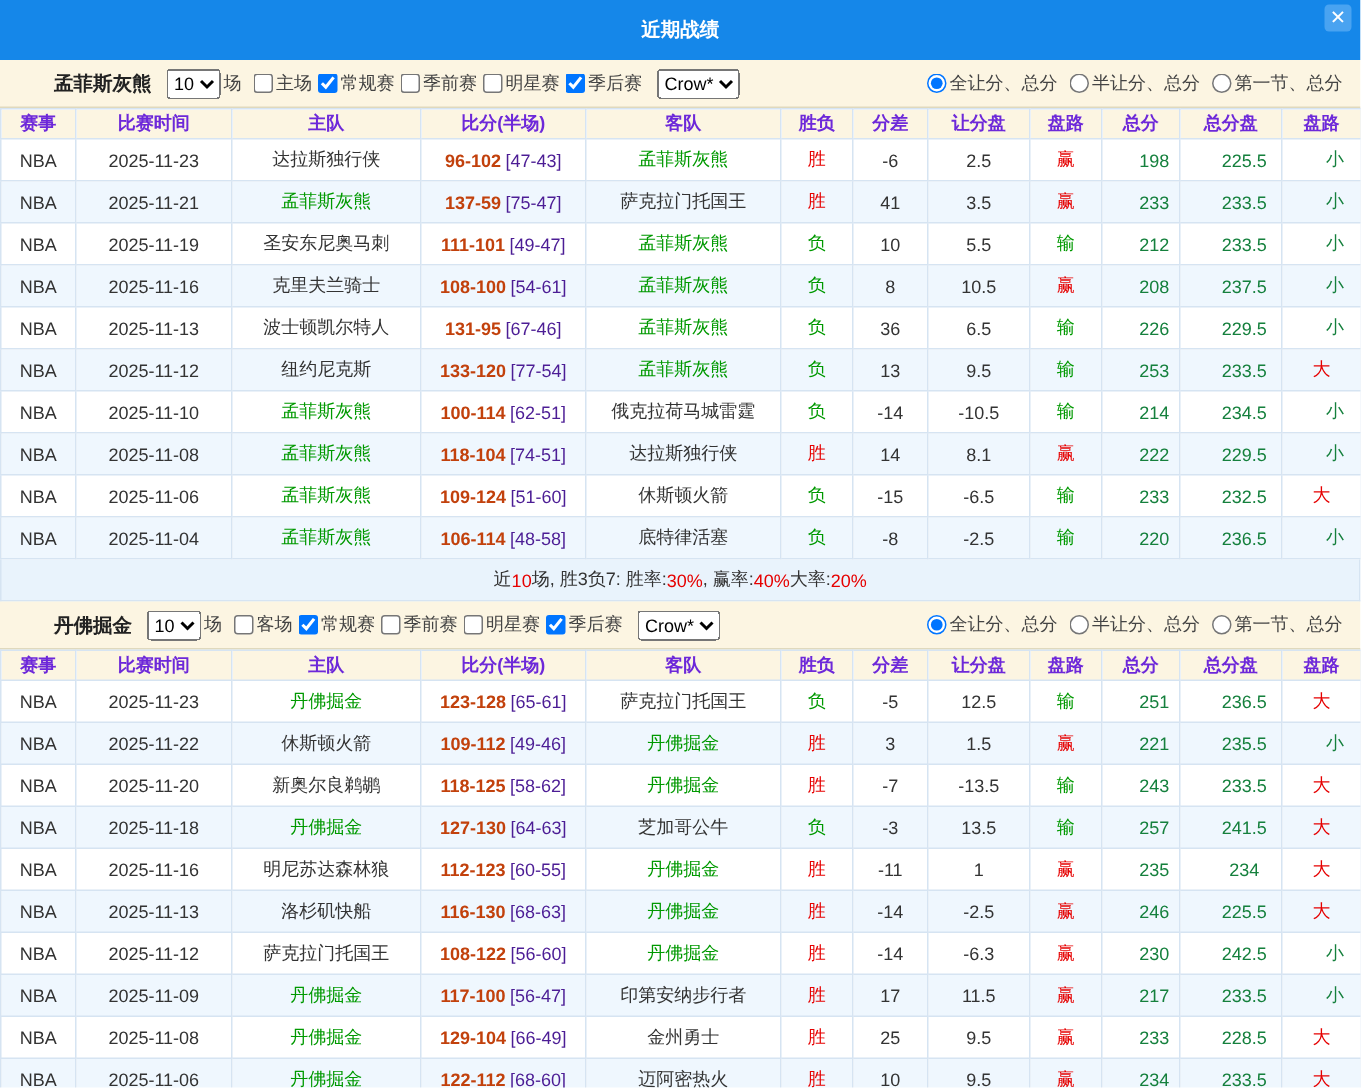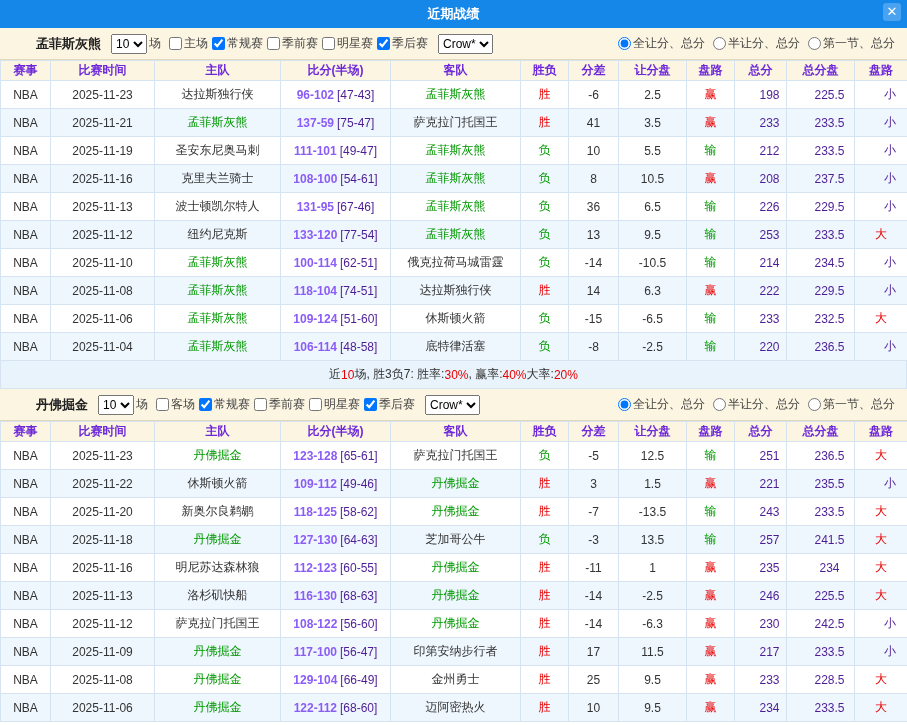--- a/index.html
+++ b/index.html
@@ -4,21 +4,21 @@
 <style>
   * { box-sizing: border-box; margin: 0; padding: 0; }
   html, body { width: 907px; height: 725px; overflow: hidden; }
   body {
     background: #fff;
     font-family: "Liberation Sans", "DejaVu Sans", sans-serif;
     font-size: 12px;
     color: #333;
   }
   .titlebar {
-    height: 28px; background: #1587e9; color: #fff;
+    height: 40px; background: #1587e9; color: #fff;
     display: flex; align-items: center; justify-content: center;
     position: relative; font-weight: bold; font-size: 13px;
   }
   .close-btn {
     position: absolute; right: 6px; top: 3px; width: 18px; height: 18px;
     line-height: 17px; text-align: center; background: #49a3f1; color: #fff;
     border-radius: 3px; cursor: pointer; font-size: 13px; font-weight: bold;
   }
   .filterbar {
     height: 32px; background: #fcf5e2; border-bottom: 1px solid #e0d9bd;
@@ -37,22 +37,22 @@
     color: #6d28d9; font-weight: bold; font-size: 12px; white-space: nowrap; overflow: hidden;
   }
   td {
     height: 28px; text-align: center; border: 1px solid #d6e4f2;
     color: #333; white-space: nowrap; overflow: hidden; background: #fff;
   }
   tbody tr:nth-child(even) td { background: #eff7fe; }
   .focus { color: #009900; }
   .c-red { color: #e60000; }
   .c-green { color: #009900; }
-  .c-blue { color: #4c1d95; padding-left: 18px; }
-  .score-main { font-weight: bold; color: #8b5cf6; }
+  .c-blue { color: #15803d; padding-left: 18px; }
+  .score-main { font-weight: bold; color: #c2410c; }
   .score-half { color: #4c1d95; margin-left: 3px; }
   .summary-bar {
     height: 28px; background: #e9f3fc; border: 1px solid #d6e4f2; border-top: none;
     display: flex; align-items: center; justify-content: center; color: #333;
   }
 </style>
 </head>
 <body>
 
 <div class="dialog">
@@ -240,21 +240,21 @@
             <td class="c-blue">小</td>
           </tr>
           <tr>
             <td>NBA</td>
             <td>2025-11-08</td>
             <td class="focus">孟菲斯灰熊</td>
             <td><span class="score-main">118-104</span><span class="score-half">[74-51]</span></td>
             <td>达拉斯独行侠</td>
             <td class="c-red">胜</td>
             <td>14</td>
-            <td>6.3</td>
+            <td>8.1</td>
             <td class="c-red">赢</td>
             <td class="c-blue">222</td>
             <td class="c-blue">229.5</td>
             <td class="c-blue">小</td>
           </tr>
           <tr>
             <td>NBA</td>
             <td>2025-11-06</td>
             <td class="focus">孟菲斯灰熊</td>
             <td><span class="score-main">109-124</span><span class="score-half">[51-60]</span></td>

